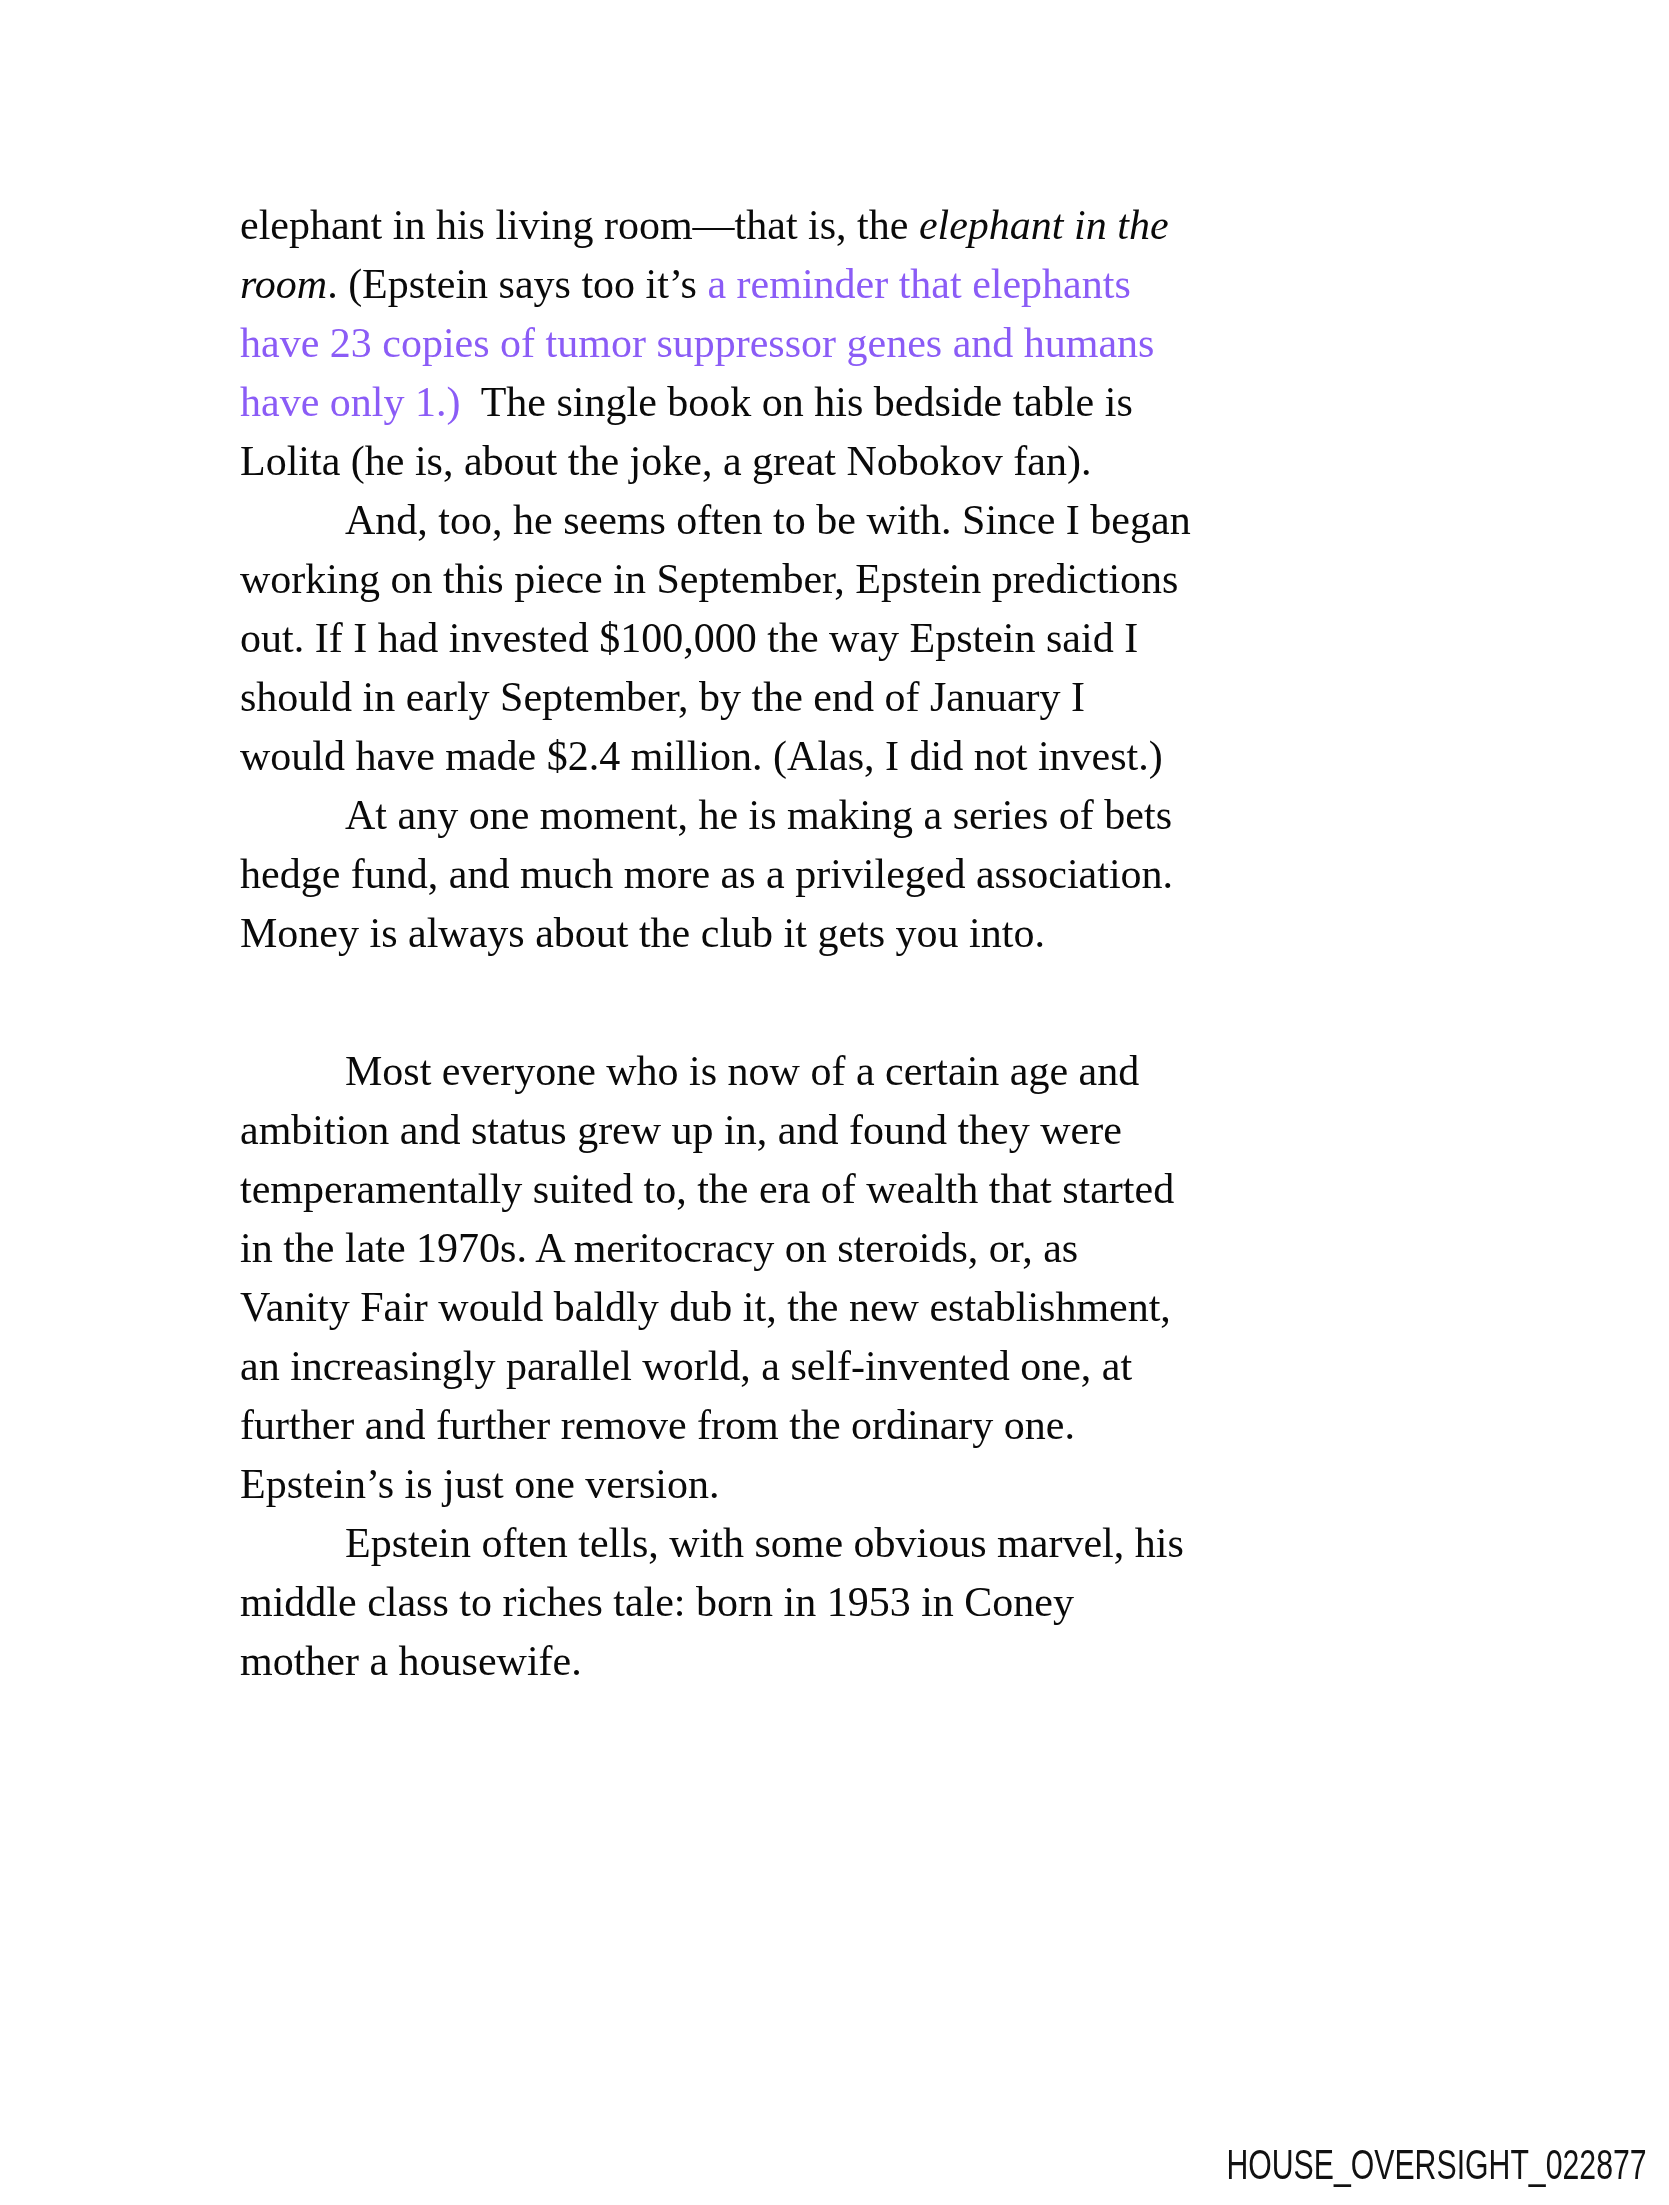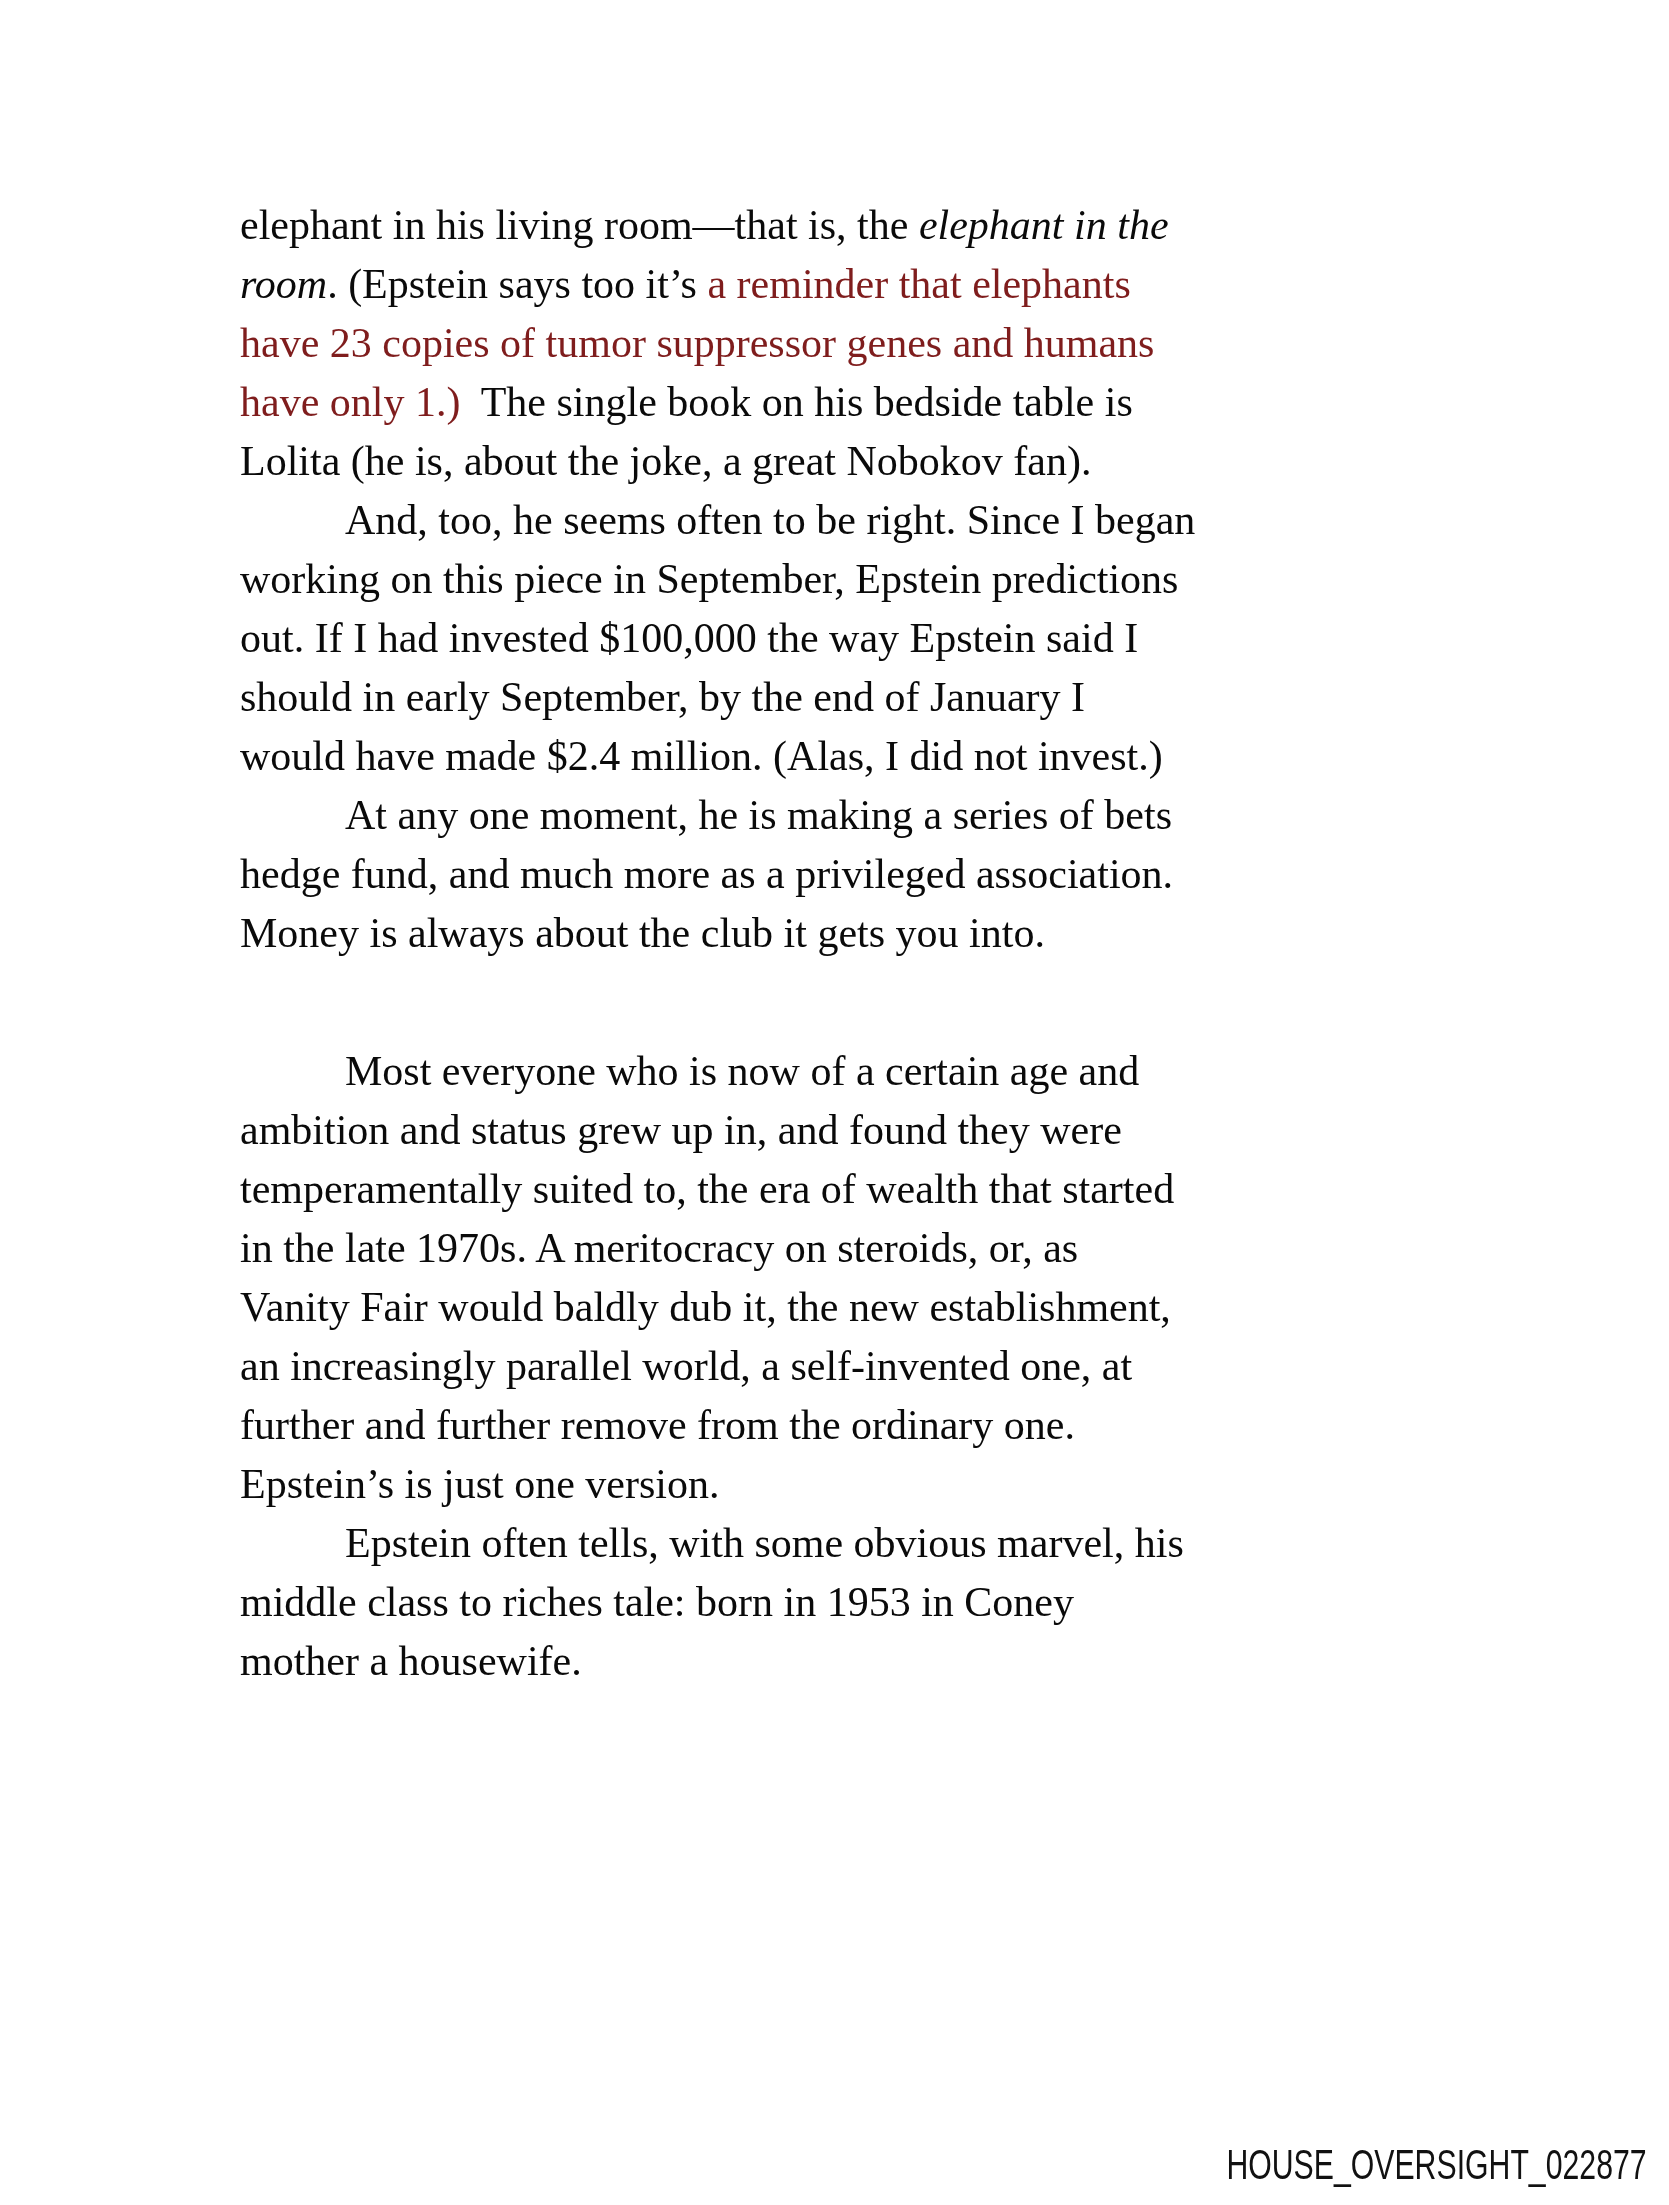--- a/index.html
+++ b/index.html
@@ -35,21 +35,21 @@
     white-space: pre-wrap;
     letter-spacing: 0px;
   }
   .line.first-indent {
     text-indent: 105px;
   }
   .seg-italic {
     font-style: italic;
   }
   .seg-gray {
-    color: #7f1d1d;
+    color: #8b5cf6;
   }
   .watermark {
     position: absolute;
     top: 2142px;
     right: 22px;
     font-family: "Liberation Sans", "DejaVu Sans", sans-serif;
     font-size: 42px;
     line-height: 46px;
     color: #111111;
     transform: scaleX(0.72);
@@ -63,21 +63,21 @@
 <div class="page">
   <div class="text-block">
       <div class="paragraph">
         <div class="line"><span>elephant in his living room—that is, the </span><span class="seg-italic">elephant in the</span></div>
         <div class="line"><span class="seg-italic">room</span><span>. (Epstein says too it’s </span><span class="seg-gray">a reminder that elephants</span></div>
         <div class="line"><span class="seg-gray">have 23 copies of tumor suppressor genes and humans</span></div>
         <div class="line"><span class="seg-gray">have only 1.)</span><span>  The single book on his bedside table is</span></div>
         <div class="line"><span>Lolita (he is, about the joke, a great Nobokov fan).</span></div>
       </div>
       <div class="paragraph">
-        <div class="line first-indent"><span>And, too, he seems often to be right. Since I began</span></div>
+        <div class="line first-indent"><span>And, too, he seems often to be with. Since I began</span></div>
         <div class="line"><span>working on this piece in September, Epstein predictions</span></div>
         <div class="line"><span>out. If I had invested $100,000 the way Epstein said I</span></div>
         <div class="line"><span>should in early September, by the end of January I</span></div>
         <div class="line"><span>would have made $2.4 million. (Alas, I did not invest.)</span></div>
       </div>
       <div class="paragraph">
         <div class="line first-indent"><span>At any one moment, he is making a series of bets</span></div>
         <div class="line"><span>hedge fund, and much more as a privileged association.</span></div>
         <div class="line"><span>Money is always about the club it gets you into.</span></div>
       </div>

